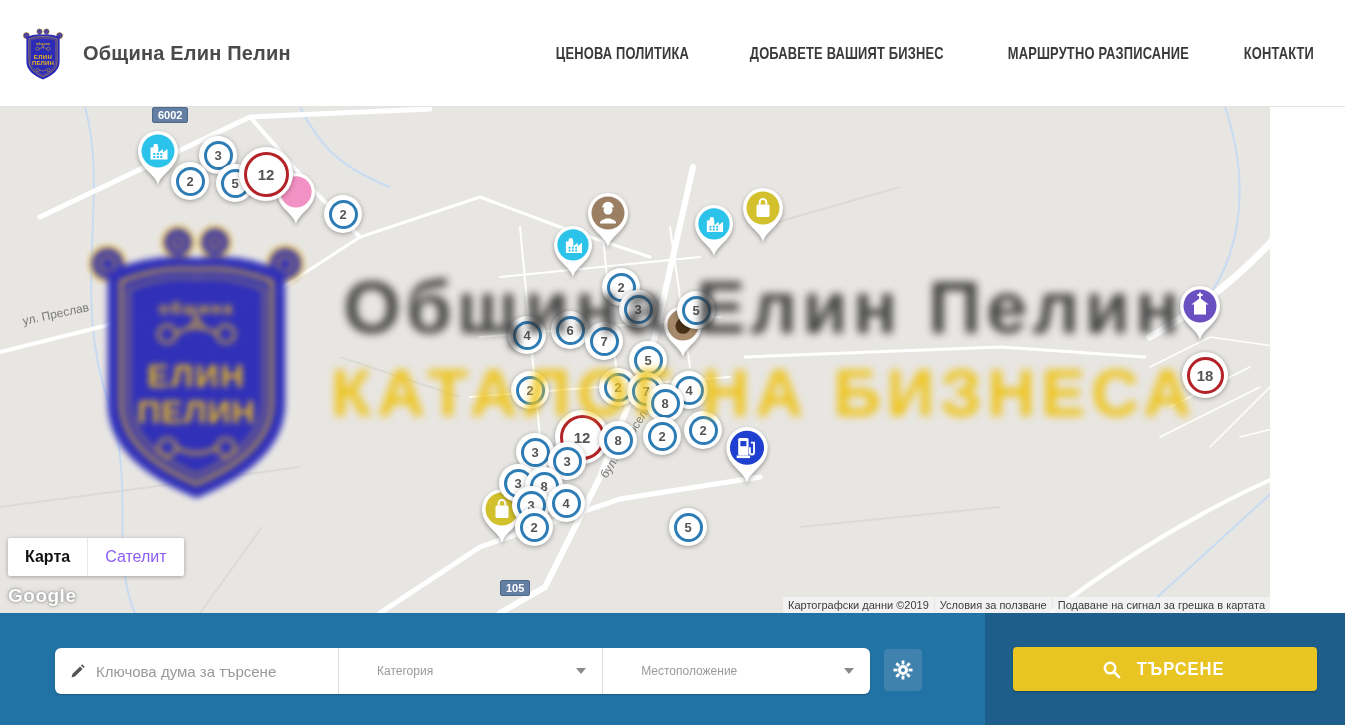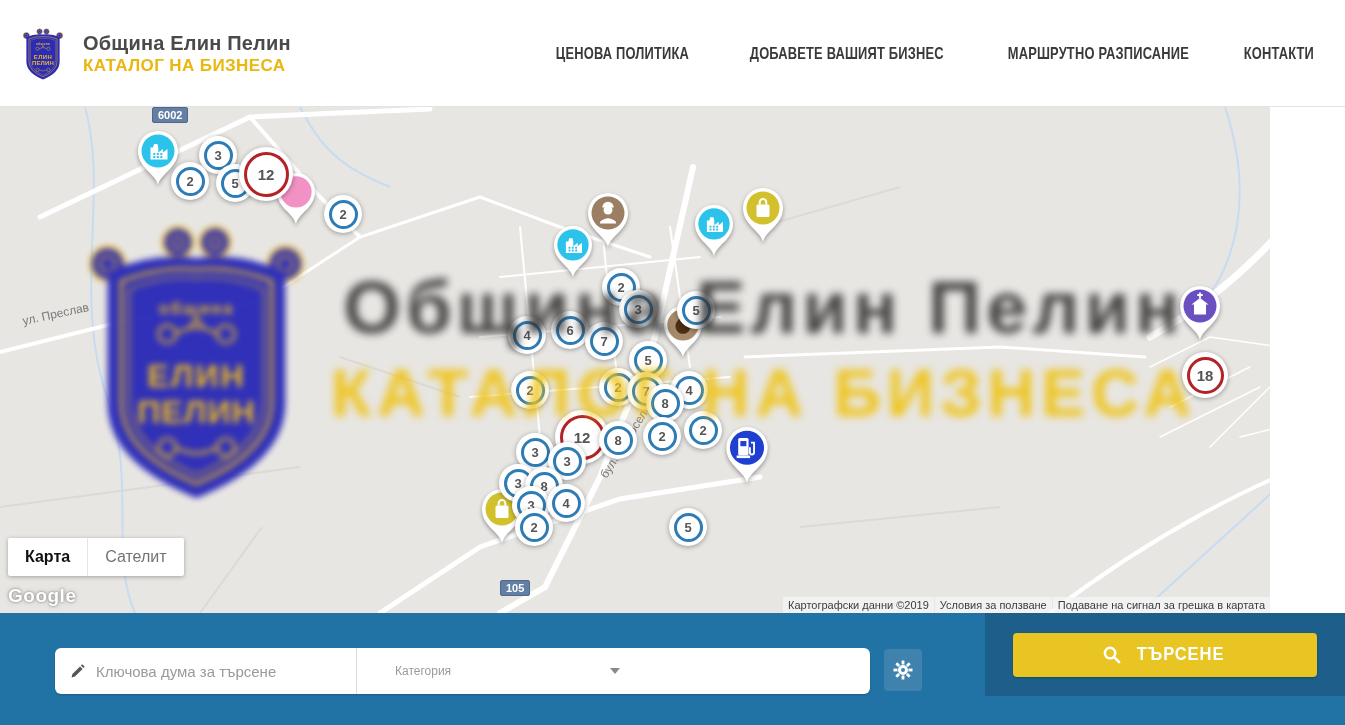--- a/index.html
+++ b/index.html
@@ -30,36 +30,36 @@
   
   .watermark { position:absolute; inset:0; z-index:4; pointer-events:none; }
   .wm-emblem { position:absolute; left:84px; top:106px; filter:blur(3px); opacity:.97; }
   .wm-title { position:absolute; left:318px; top:158px; width:892px; text-align:center; font-size:74px; font-weight:700; color:#333; letter-spacing:5px; filter:blur(4px); opacity:.9; white-space:nowrap; }
   .wm-sub { position:absolute; left:318px; top:248px; width:892px; text-align:center; font-size:66px; font-weight:700; color:#eec41c; letter-spacing:6px; filter:blur(4px); white-space:nowrap; }
 
   
   .maptype { position:absolute; left:8px; top:431px; height:38px; display:flex; background:#fff; border-radius:2px; box-shadow:0 1px 4px rgba(0,0,0,.3); z-index:6; }
   .maptype .mt { padding:0 17px; display:flex; align-items:center; font-size:16px; cursor:pointer; }
   .mt-map { font-weight:700; color:#111; }
-  .mt-sat { color:#737373; border-left:1px solid #e6e6e6; }
+  .mt-sat { color:#8b5cf6; border-left:1px solid #e6e6e6; }
   .glogo { position:absolute; left:8px; top:478px; z-index:6; font-size:19px; font-weight:700; color:#fff; letter-spacing:.5px; cursor:pointer;
            text-shadow:0 0 2px rgba(120,120,120,.9), 0 0 4px rgba(120,120,120,.6); }
   .attrib { position:absolute; right:0; bottom:0; z-index:6; display:flex; font-size:11px; color:#3c3c3c; }
   .attrib span { background:rgba(245,245,245,.8); padding:2px 5px; margin-left:1px; white-space:nowrap; }
   .attrib .lnk { cursor:pointer; }
   .ctl { position:absolute; background:#fff; box-shadow:0 1px 4px rgba(0,0,0,.3); border-radius:2px; z-index:6; display:flex; align-items:center; justify-content:center; }
   .ctl-lock { left:1303px; top:255px; width:32px; height:32px; cursor:pointer; }
   .ctl-peg { left:1297px; top:329px; width:38px; height:38px; cursor:pointer; }
   .ctl-zoom { left:1297px; top:398px; width:38px; height:86px; flex-direction:column; }
   .zbtn { width:38px; height:43px; display:flex; align-items:center; justify-content:center; font-size:24px; font-weight:700; color:#666; cursor:pointer; }
   .zbtn:first-child { border-bottom:1px solid #e6e6e6; }
 
   
   .searchbar { position:relative; width:1345px; height:112px; background:#2273a5; }
-  .searchbar .right-panel { position:absolute; right:0; top:0; width:360px; height:83px; background:#1d5f8a; display:flex; align-items:center; justify-content:center; }
+  .searchbar .right-panel { position:absolute; right:0; top:0; width:360px; height:112px; background:#1d5f8a; display:flex; align-items:center; justify-content:center; }
   .fields { position:absolute; left:55px; top:35px; width:815px; height:46px; background:#fff; border-radius:6px; display:flex; box-shadow:0 1px 2px rgba(0,0,0,.2);gap:24px; }
   .field { display:flex; align-items:center; padding:0 14px; border-right:1px solid #dcdcdc; position:relative; }
   .field:last-child { border-right:none; }
   .f-key { width:302px; }
   .f-cat { width:255px; cursor:pointer; }
   .f-loc { width:258px; cursor:pointer; }
   .f-key input { border:none; outline:none; flex:1; font-size:15px; color:#444; font-family:"Liberation Sans",sans-serif; margin-left:10px; }
   .f-key input::placeholder { color:#9a9a9a; }
   .ph { font-size:12px; color:#9a9a9a; }
   .caret { position:absolute; right:16px; width:0; height:0; border-left:5px solid transparent; border-right:5px solid transparent; border-top:6px solid #8a8a8a; }
@@ -95,21 +95,20 @@
   </symbol>
 </svg>
 
 <div class="header">
   <div class="brand">
     <svg class="brand-emblem">
         <use href="#emblem"></use>
       </svg>
     <div class="brand-text">
       <div class="brand-title">Община Елин Пелин</div>
-      <div class="brand-sub">КАТАЛОГ НА БИЗНЕСА</div>
     </div>
   </div>
   <nav class="nav">
     <a>ЦЕНОВА ПОЛИТИКА</a>
     <a>ДОБАВЕТЕ ВАШИЯТ БИЗНЕС</a>
     <a>МАРШРУТНО РАЗПИСАНИЕ</a>
     <a>КОНТАКТИ</a>
   </nav>
 </div>
 
@@ -392,20 +391,24 @@
     <div class="field f-key">
       <svg width="17" height="17" viewBox="0 0 20 20">
         <path d="M3,17 l1,-4 l9,-9 l3,3 l-9,9 z M14,3 l1.5,-1.5 l3,3 L17,6 z" fill="#555"></path>
       </svg>
       <input type="text" placeholder="Ключова дума за търсене" style="">
     </div>
     <div class="field f-cat">
       <span class="ph">Категория</span>
       <span class="caret"></span>
     </div>
+    <div class="field f-loc">
+      <span class="ph">Местоположение</span>
+      <span class="caret"></span>
+    </div>
   </div>
 
   <button class="gear-btn">
     <svg width="20" height="20" viewBox="0 0 20 20">
       <g fill="#fff">
         <circle cx="10" cy="10" r="5"></circle>
         <g id="teeth">
           <rect x="8.6" y="0.5" width="2.8" height="4"></rect>
           <rect x="8.6" y="15.5" width="2.8" height="4"></rect>
           <rect x="0.5" y="8.6" width="4" height="2.8"></rect>

